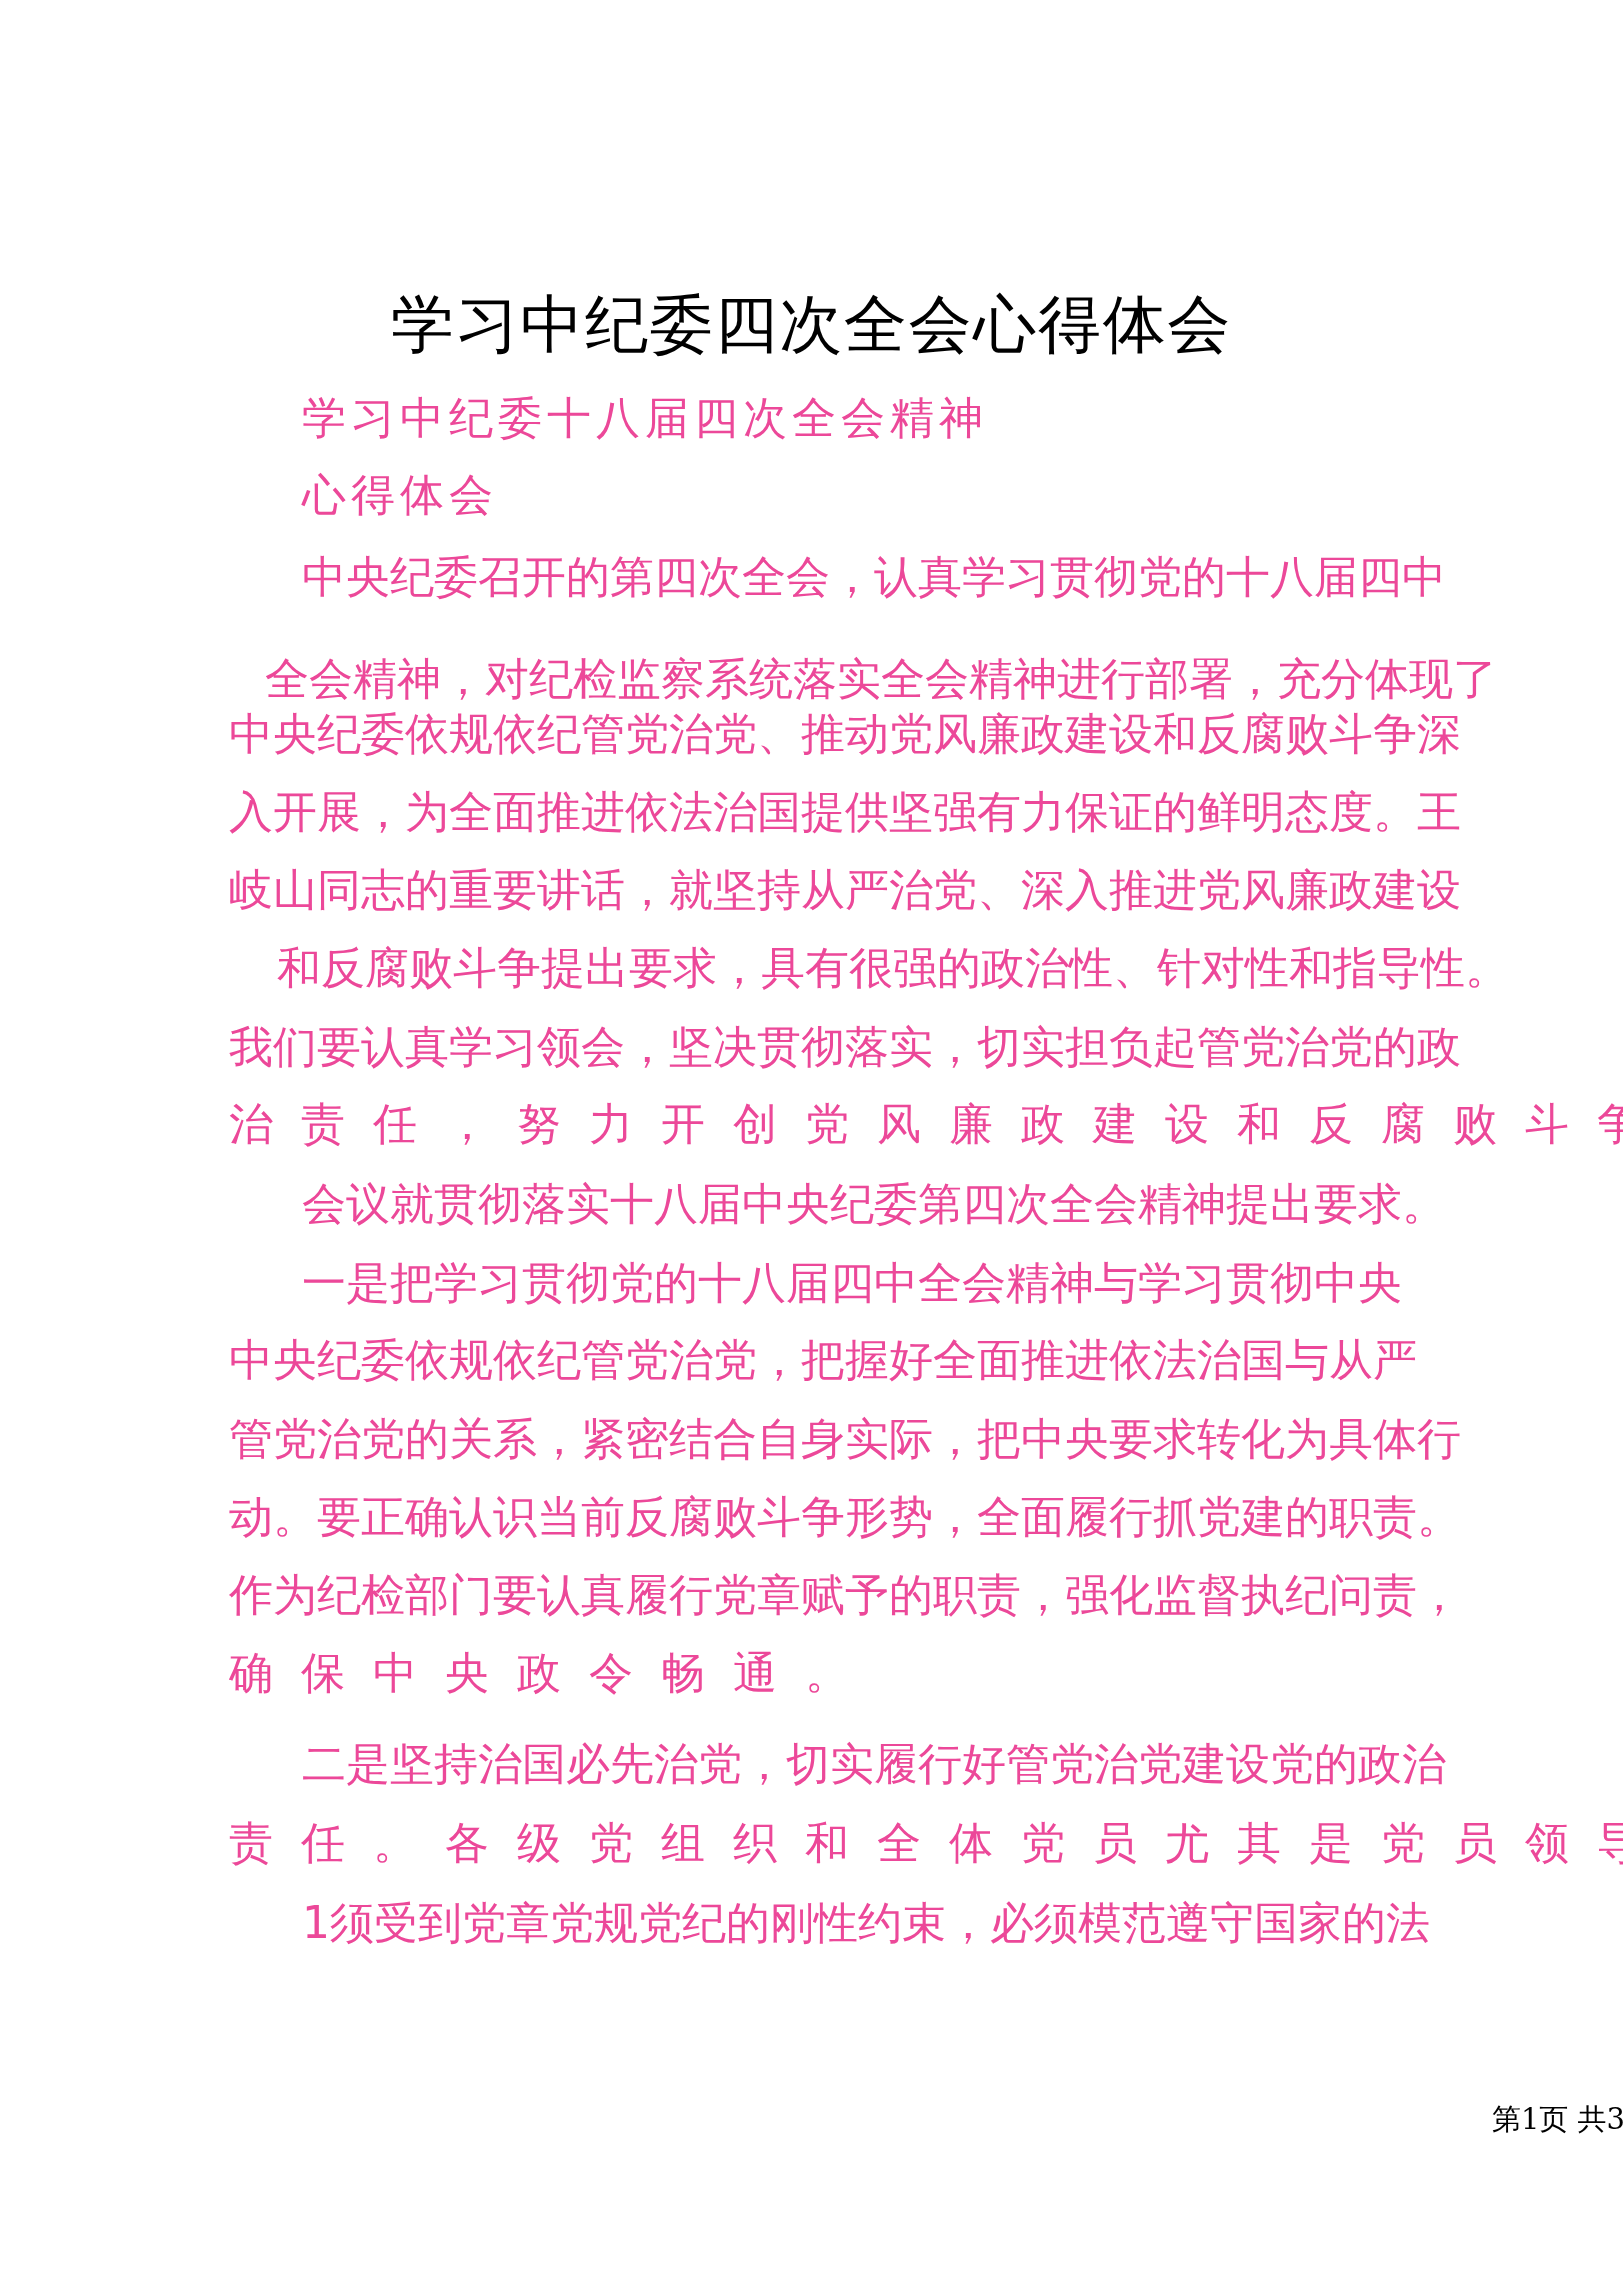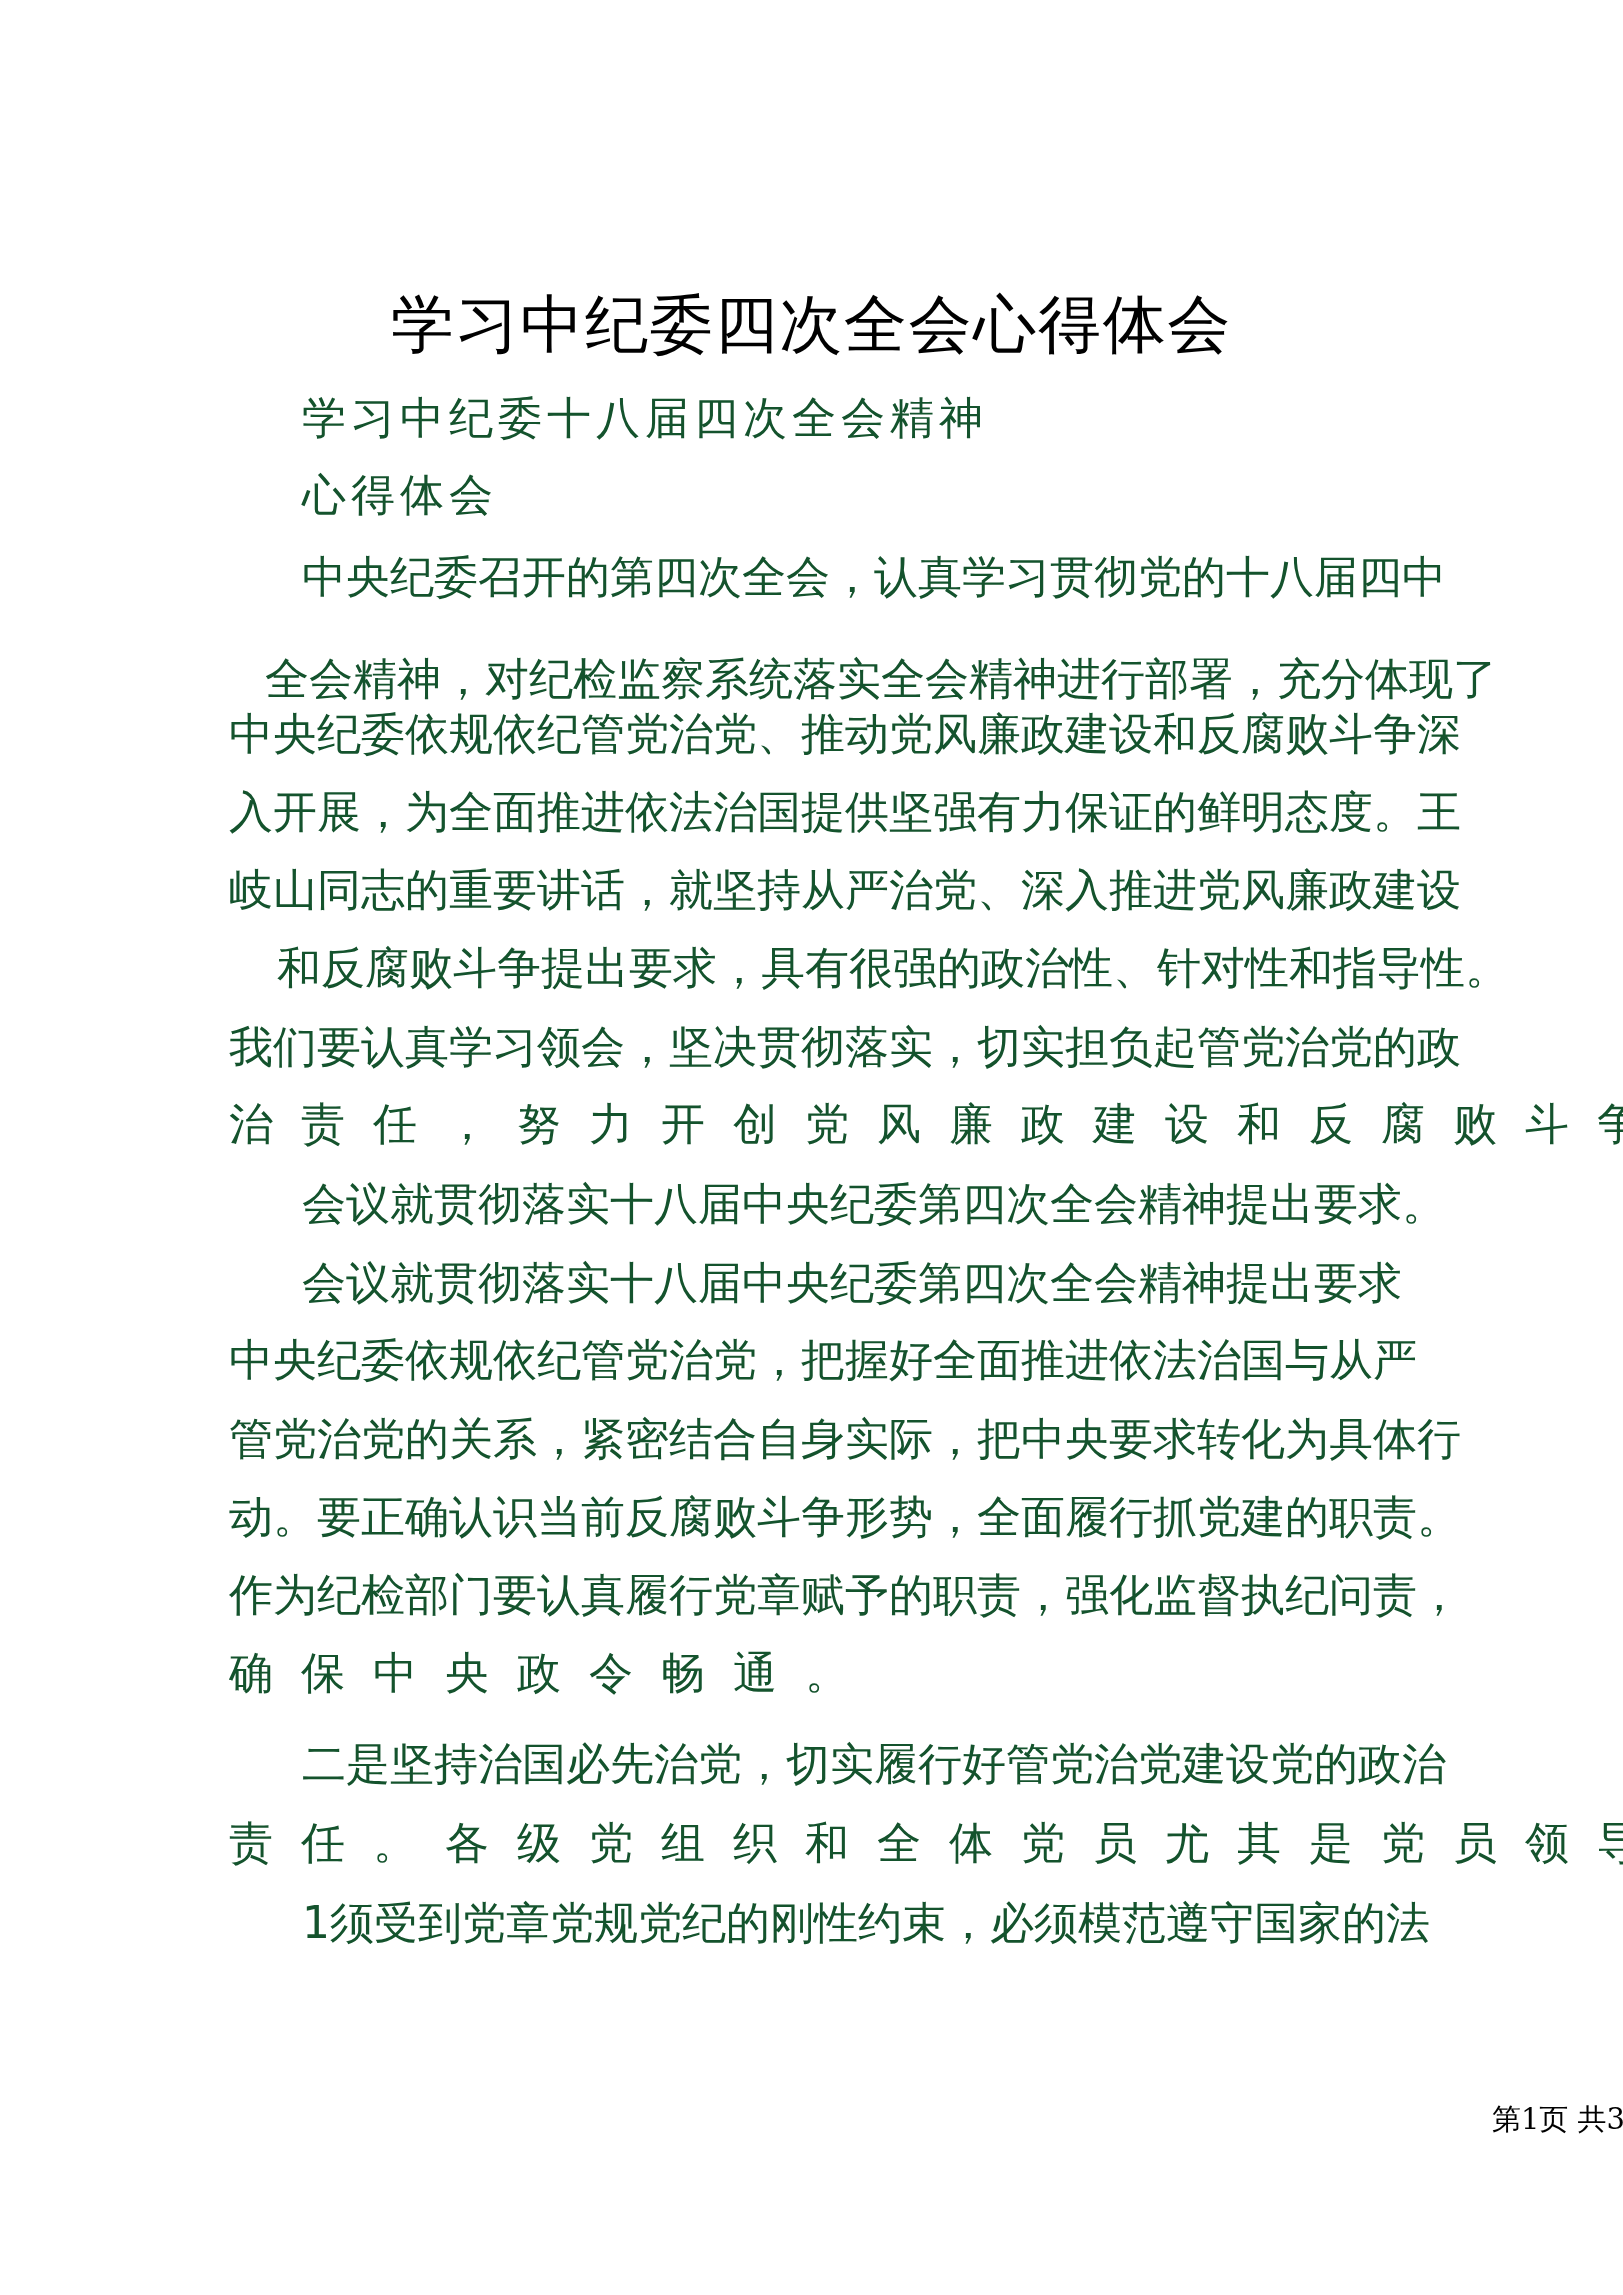--- a/index.html
+++ b/index.html
@@ -3,21 +3,21 @@
   <meta charset="utf-8">
   <style>
     html, body { margin: 0; padding: 0; background: #ffffff; }
     body { width: 1623px; height: 2295px; position: relative; overflow: hidden;
            font-family: "DejaVu Serif", "Liberation Serif", serif; color: #000; }
     .page { position: absolute; left: 0; top: 0; width: 1540px; height: 2295px; background: #fff; }
     .title { position: absolute; left: 0; width: 1623px; top: 287px; text-align: center;
              font-family: "DejaVu Sans", "Liberation Sans", sans-serif;
              font-size: 63px; line-height: 76px; letter-spacing: 1.7px; color: #000; }
     .line { position: absolute; font-size: 44px; line-height: 54px; white-space: nowrap;
-            font-family: "DejaVu Sans", "Liberation Sans", sans-serif; color: #14532d; }
+            font-family: "DejaVu Sans", "Liberation Sans", sans-serif; color: #ec4899; }
     .full { left: 229px; width: 1169px; text-align: justify; text-align-last: justify; }
     .indent { left: 302px; width: 1097px; text-align: justify; text-align-last: justify; }
     .footer { position: absolute; left: 0; width: 1623px; top: 2101px; text-align: right;
               font-size: 29px; line-height: 37px; font-family: "DejaVu Serif", "Liberation Serif", serif; color: #000; margin-left: 31px; }
   </style>
 </head>
 <body>
 
 <div class="page">
 
@@ -30,21 +30,21 @@
   <div class="line full" style="top:652px;margin-left:36px;">全会精神，对纪检监察系统落实全会精神进行部署，充分体现了</div>
   <div class="line full" style="top:707px;">中央纪委依规依纪管党治党、推动党风廉政建设和反腐败斗争深</div>
   <div class="line full" style="top:785px;">入开展，为全面推进依法治国提供坚强有力保证的鲜明态度。王</div>
   <div class="line full" style="top:863px;">岐山同志的重要讲话，就坚持从严治党、深入推进党风廉政建设</div>
   <div class="line full" style="top:941px;margin-left:48px;">和反腐败斗争提出要求，具有很强的政治性、针对性和指导性。</div>
   <div class="line full" style="top:1020px;">我们要认真学习领会，坚决贯彻落实，切实担负起管党治党的政</div>
   <div class="line" style="left:229px; top:1097px; letter-spacing:28px;">治责任，努力开创党风廉政建设和反腐败斗争新局面。</div>
 
   <div class="line indent" style="top:1177px;">会议就贯彻落实十八届中央纪委第四次全会精神提出要求。</div>
 
-  <div class="line indent" style="top:1256px;">会议就贯彻落实十八届中央纪委第四次全会精神提出要求</div>
+  <div class="line indent" style="top:1256px;">一是把学习贯彻党的十八届四中全会精神与学习贯彻中央</div>
   <div class="line full" style="top:1333px;">中央纪委依规依纪管党治党，把握好全面推进依法治国与从严</div>
   <div class="line full" style="top:1412px;">管党治党的关系，紧密结合自身实际，把中央要求转化为具体行</div>
   <div class="line full" style="top:1490px;">动。要正确认识当前反腐败斗争形势，全面履行抓党建的职责。</div>
   <div class="line full" style="top:1568px;">作为纪检部门要认真履行党章赋予的职责，强化监督执纪问责，</div>
   <div class="line" style="left:229px; top:1646px; letter-spacing:28px;">确保中央政令畅通。</div>
 
   <div class="line indent" style="top:1737px;">二是坚持治国必先治党，切实履行好管党治党建设党的政治</div>
   <div class="line" style="left:229px; top:1816px; letter-spacing:28px;">责任。各级党组织和全体党员尤其是党员领导干部，必</div>
 
   <div class="line indent" style="top:1896px;">1须受到党章党规党纪的刚性约束，必须模范遵守国家的法</div>

